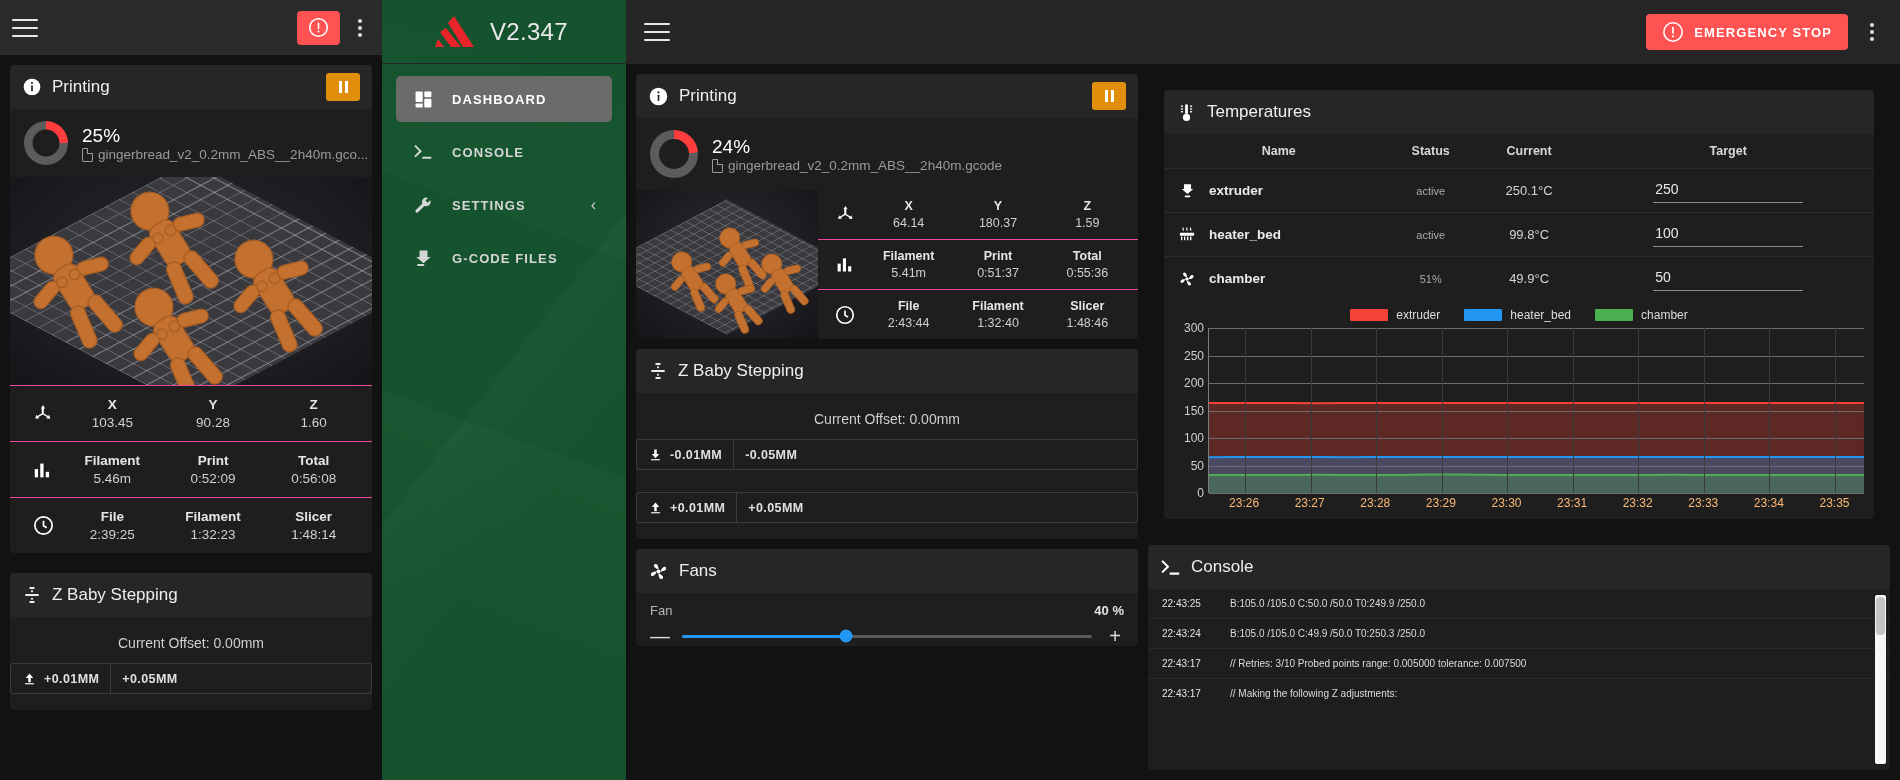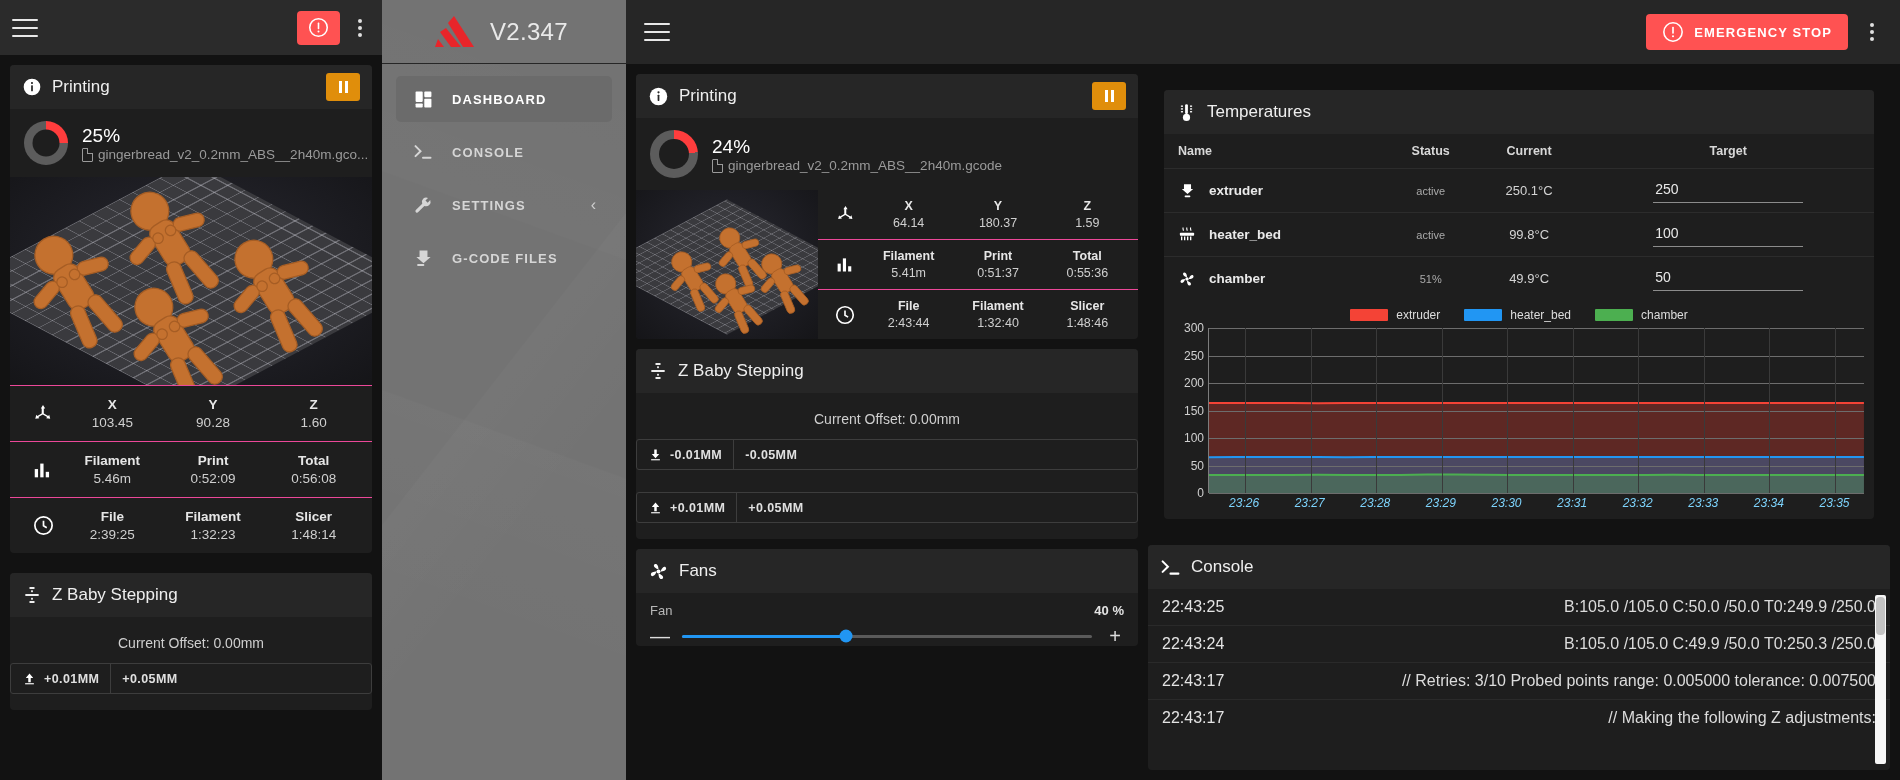--- a/index.html
+++ b/index.html
@@ -99,21 +99,21 @@
 
   .zoff { text-align:center; font-size:14px; color:#cfcfcf; padding: 18px 0 12px;}
   .zbtns { display:flex; justify-content:center; gap:22px; padding-bottom:16px; flex-wrap:wrap;flex-direction:column;}
   .zgroup { display:flex; border:1px solid #3d3d3d; border-radius:3px; overflow:hidden;}
   .zbtn { padding: 7px 11px; font-size:12.5px; color:#e0e0e0; font-weight:700; letter-spacing:.4px;
           background:transparent; border:none; cursor:pointer; display:flex; align-items:center; gap:7px; white-space:nowrap;}
   .zbtn + .zbtn { border-left:1px solid #3d3d3d;}
 
   
   .sidebar {
-    width: 244px; flex: 0 0 244px; height:780px; background:#737373;
+    width: 244px; flex: 0 0 244px; height:780px; background:#14532d;
     position:relative; overflow:hidden;
   }
   .sidebar::before{
     content:''; position:absolute; inset:0;
     background:
       linear-gradient(128deg, transparent 48%, rgba(255,255,255,.022) 48.2%, transparent 66%),
       linear-gradient(200deg, transparent 55%, rgba(255,255,255,.018) 55.2%, transparent 80%),
       linear-gradient(20deg, transparent 70%, rgba(255,255,255,.015) 70.2%, transparent 92%);
     pointer-events:none;
   }
@@ -192,26 +192,26 @@
   .legend { display:flex; justify-content:center; gap:24px; margin-bottom:6px;}
   .lg { display:flex; align-items:center; gap:8px; font-size:12px; color:#ddd;}
   .lg .sw { width:38px; height:12px; border-radius:1px; display:block;}
   .plot { position:relative; height:165px; display:flex;}
   .yax { width:34px; position:relative;}
   .yt { position:absolute; right:4px; transform:translateY(-50%); font-size:12px; color:#d0d0d0;}
   .grid { flex:1; position:relative; border-left:1px solid #7d7d7d; }
   .gl { position:absolute; left:0; right:0; height:1px; background:#6d6d6d;}
   .vl { position:absolute; top:0; bottom:0; width:1px; background:#3a3a3a;}
   .xax { margin-left:34px; display:flex; position:relative; height:20px;}
-  .xt { position:absolute; transform:translateX(-50%); font-size:12px; color:#7dd3fc; top:3px;font-style:italic;}
+  .xt { position:absolute; transform:translateX(-50%); font-size:12px; color:#fdba74; top:3px;}
   .series { position:absolute; left:0; right:0; bottom:0; }
 
   .consolebox { background:#1e1e1e; border-radius:4px; margin:10px 10px 0; overflow:hidden; flex:1; display:flex; flex-direction:column;}
   .clines { position:relative; overflow:hidden; flex:1;}
-  .cline { display:flex; gap:22px; padding: 9px 14px; border-top:1px solid #2a2a2a; font-size:16px; color:#dcdcdc;justify-content:space-between;}
+  .cline { display:flex; gap:6px; padding: 9px 14px; border-top:1px solid #2a2a2a; font-size:10px; color:#dcdcdc;}
   .cline:first-child { border-top:none;}
   .ctime { color:#e4e4e4; flex:0 0 62px;}
   .cmsg { color:#dcdcdc;}
   .cscroll { position:absolute; right:4px; top:6px; bottom:6px; width:11px; background:#f7f7f7; border-radius:2px;}
   .cscroll i { position:absolute; top:2px; left:1px; width:9px; height:38px; background:#c4c4c4; border-radius:4px; display:block;}
   .tiny-ic { width:18px; display:inline-flex; align-items:center; justify-content:center;}
 </style>
 </head>
 <body>
 
@@ -726,21 +726,21 @@
                 <rect x="5.6" y="10.4" width="2.4" height="1.5"></rect>
               <rect x="16" y="4" width="2.4" height="1.5"></rect>
                 <rect x="16" y="7.2" width="2.4" height="1.5"></rect>
                 <rect x="16" y="10.4" width="2.4" height="1.5"></rect>
             </svg>
             <span class="title">Temperatures</span>
           </div>
           <table class="tt">
             <thead>
                 <tr>
-              <th class="c-name" style="">Name</th>
+              <th class="c-name" style="text-align:center">Name</th>
               <th class="c-status">Status</th>
               <th class="c-current">Current</th>
               <th class="c-target">Target</th>
             </tr>
               </thead>
             <tbody>
               <tr>
                 <td class="c-name">
                     <div class="tname">
                   <span class="tiny-ic">

